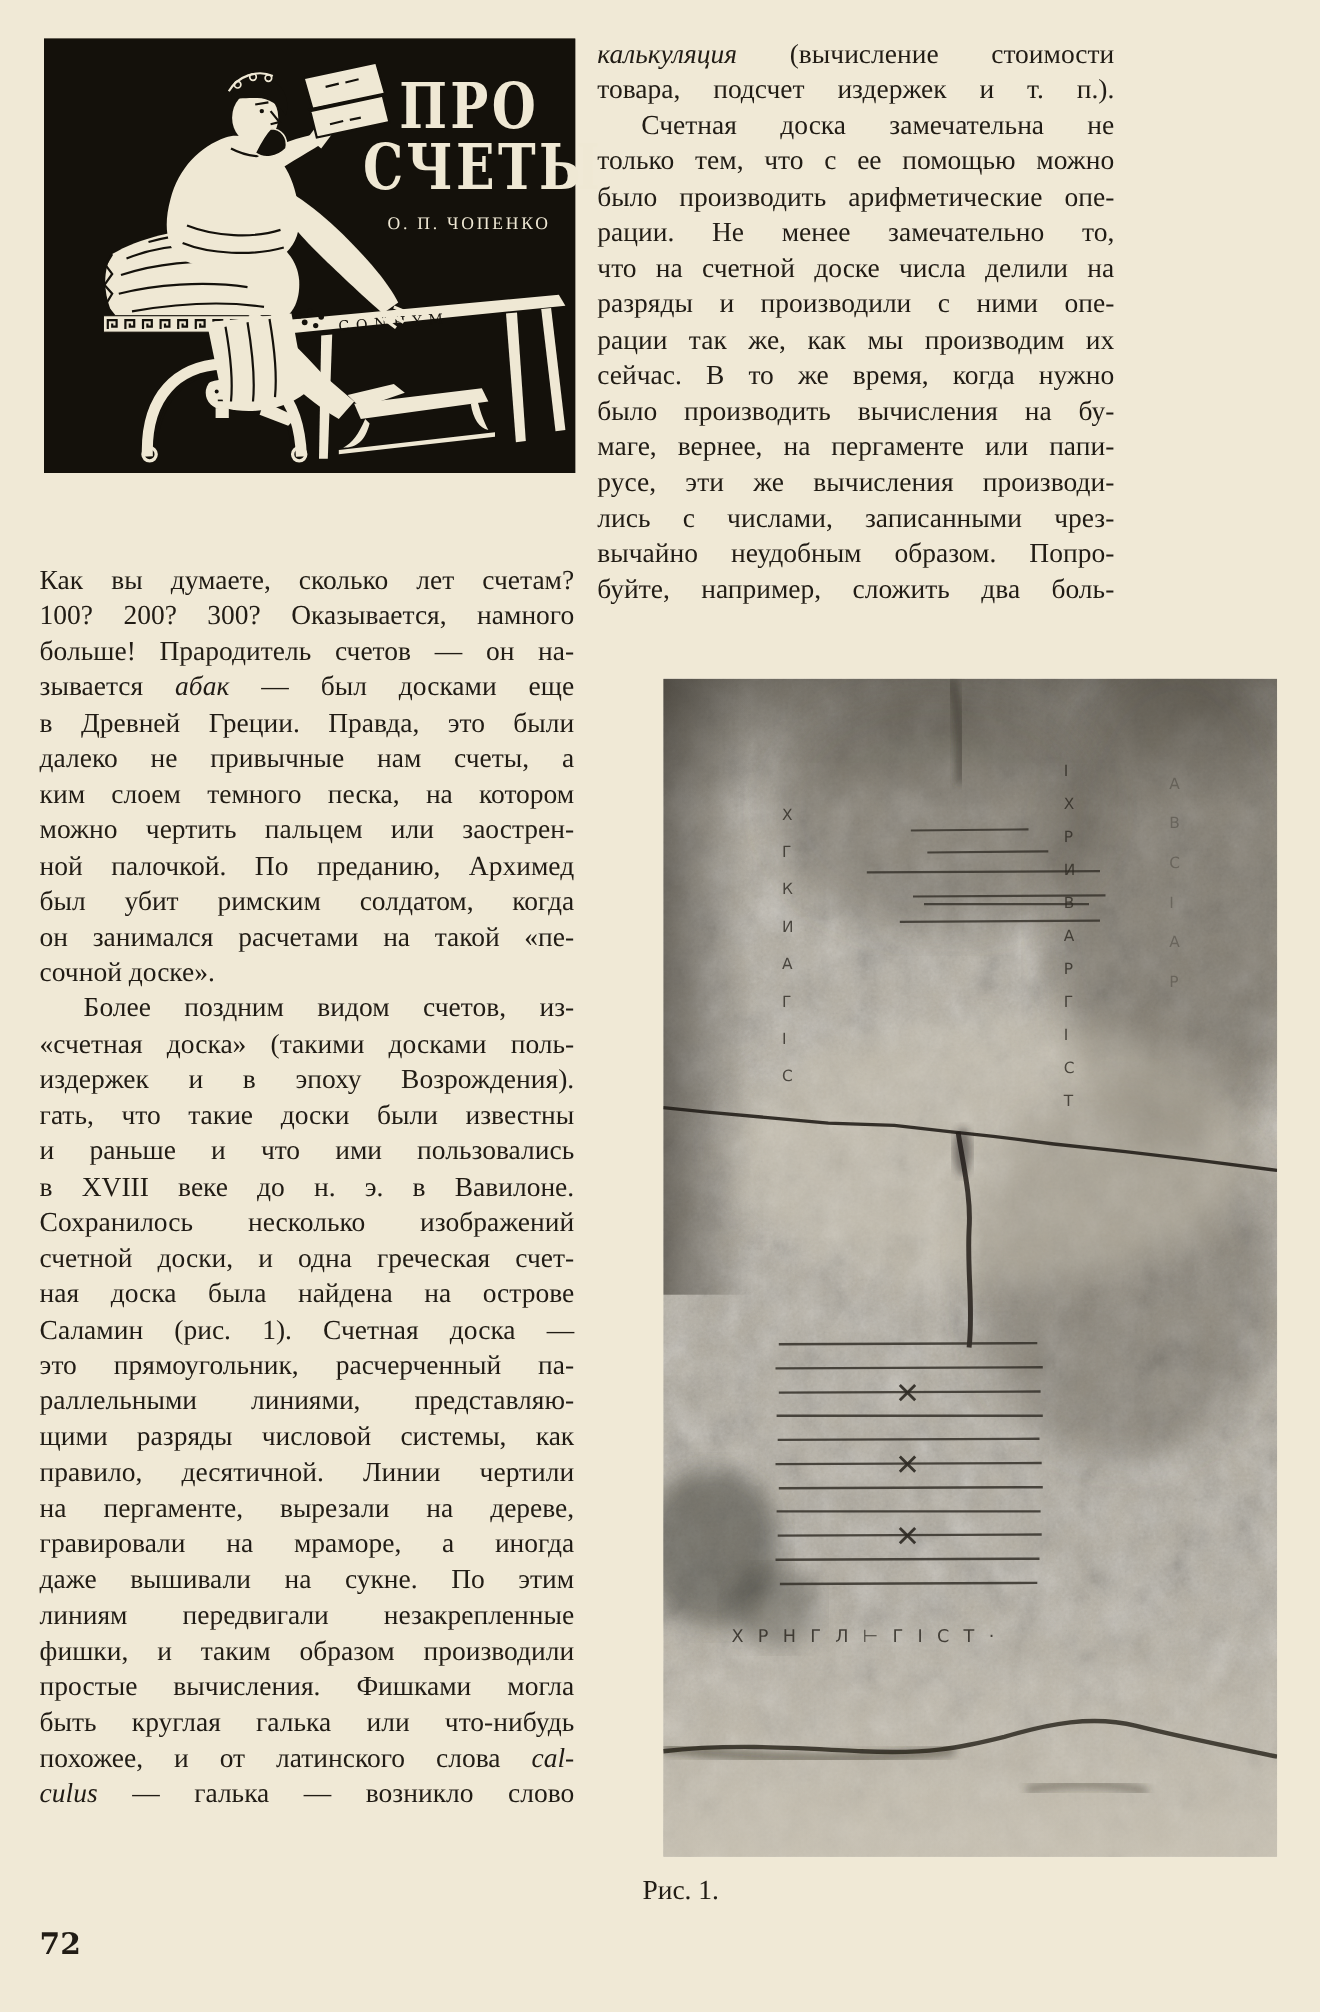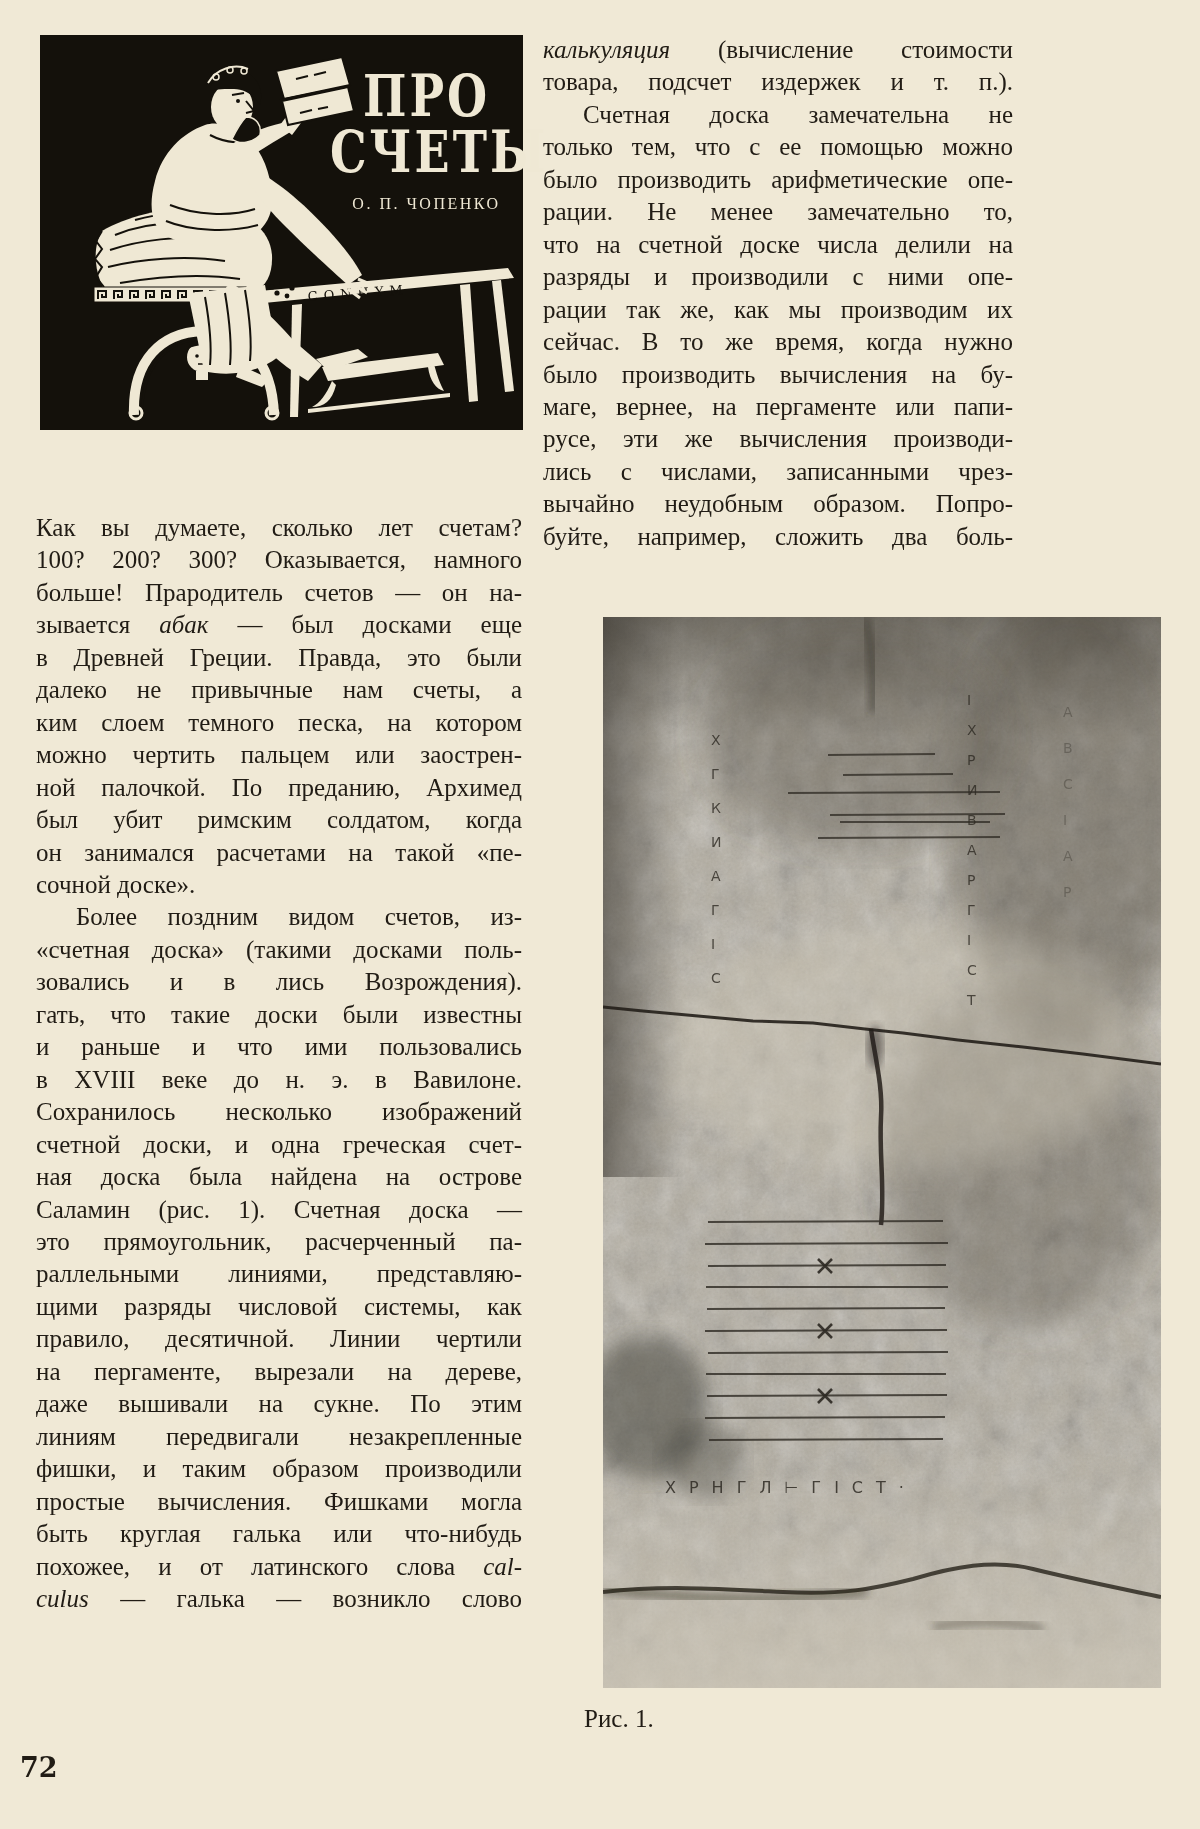--- a/index.html
+++ b/index.html
@@ -36,21 +36,21 @@
   .tline{text-align:justify;text-align-last:justify;white-space:normal;}
   .tline.end{text-align-last:left;}
   .tline.ind{text-indent:40px;}
   .it{font-style:italic;}
   
   .photo{position:absolute;left:603px;top:617px;width:558px;height:1071px;}
   .caption{
     position:absolute;left:584px;top:1705px;font-size:25px;
   }
   .pagenum{
-    position:absolute;left:20px;top:1752px;
+    position:absolute;left:36px;top:1752px;
     font-size:27px;font-weight:bold;font-family:"DejaVu Serif",serif;
   }
 </style>
 </head>
 <body>
 
 <div class="page">
 
   <div class="illustration">
     <svg width="483" height="395" viewBox="0 0 483 395">
@@ -169,33 +169,34 @@
       <div class="tline"><span>в Древней Греции. Правда, это были</span></div>
       <div class="tline"><span>далеко не привычные нам счеты, а</span></div>
       <div class="tline"><span>ким слоем темного песка, на котором</span></div>
       <div class="tline"><span>можно чертить пальцем или заострен-</span></div>
       <div class="tline"><span>ной палочкой. По преданию, Архимед</span></div>
       <div class="tline"><span>был убит римским солдатом, когда</span></div>
       <div class="tline"><span>он занимался расчетами на такой «пе-</span></div>
       <div class="tline end"><span>сочной доске».</span></div>
       <div class="tline ind"><span>Более поздним видом счетов, из-</span></div>
       <div class="tline"><span>«счетная доска» (такими досками поль-</span></div>
-      <div class="tline"><span>зовались и в лись Возрождения).</span></div>
+      <div class="tline"><span>издержек и в эпоху Возрождения).</span></div>
       <div class="tline"><span>гать, что такие доски были известны</span></div>
       <div class="tline"><span>и раньше и что ими пользовались</span></div>
       <div class="tline"><span>в XVIII веке до н. э. в Вавилоне.</span></div>
       <div class="tline"><span>Сохранилось несколько изображений</span></div>
       <div class="tline"><span>счетной доски, и одна греческая счет-</span></div>
       <div class="tline"><span>ная доска была найдена на острове</span></div>
       <div class="tline"><span>Саламин (рис. 1). Счетная доска —</span></div>
       <div class="tline"><span>это прямоугольник, расчерченный па-</span></div>
       <div class="tline"><span>раллельными линиями, представляю-</span></div>
       <div class="tline"><span>щими разряды числовой системы, как</span></div>
       <div class="tline"><span>правило, десятичной. Линии чертили</span></div>
       <div class="tline"><span>на пергаменте, вырезали на дереве,</span></div>
+      <div class="tline"><span>гравировали на мраморе, а иногда</span></div>
       <div class="tline"><span>даже вышивали на сукне. По этим</span></div>
       <div class="tline"><span>линиям передвигали незакрепленные</span></div>
       <div class="tline"><span>фишки, и таким образом производили</span></div>
       <div class="tline"><span>простые вычисления. Фишками могла</span></div>
       <div class="tline"><span>быть круглая галька или что-нибудь</span></div>
       <div class="tline"><span>похожее, и от латинского слова </span><span class="it">cal-</span></div>
       <div class="tline"><span class="it">culus</span><span> — галька — возникло слово</span></div>
     </div>
   <div class="col col-right">
       <div class="tline"><span class="it">калькуляция</span><span> (вычисление стоимости</span></div>

